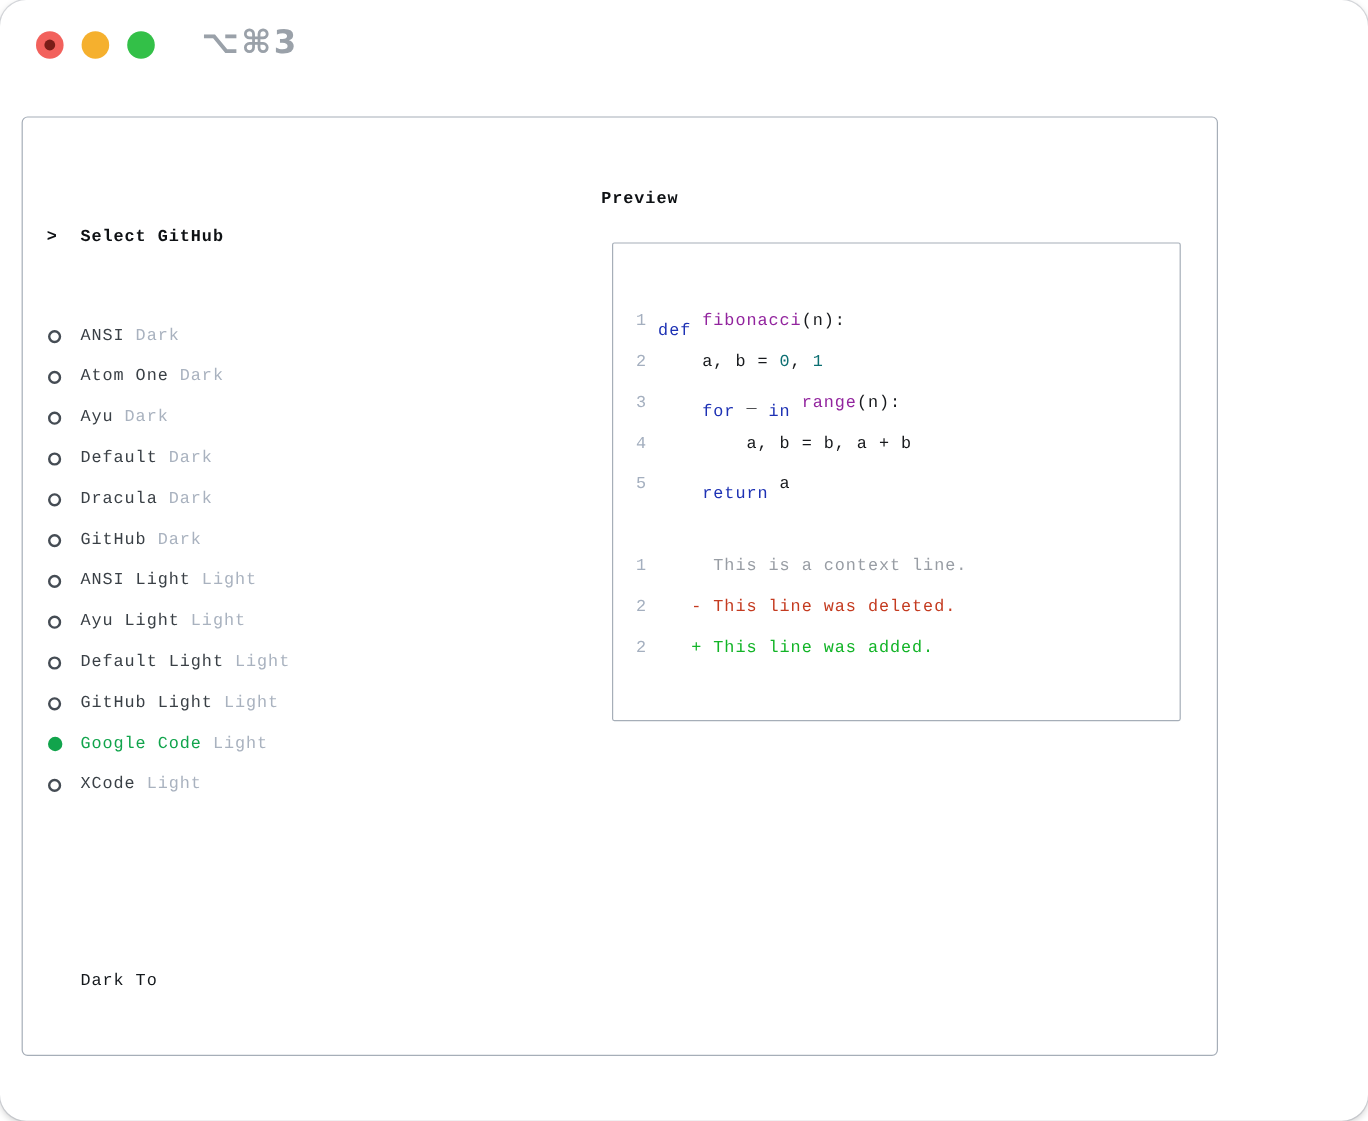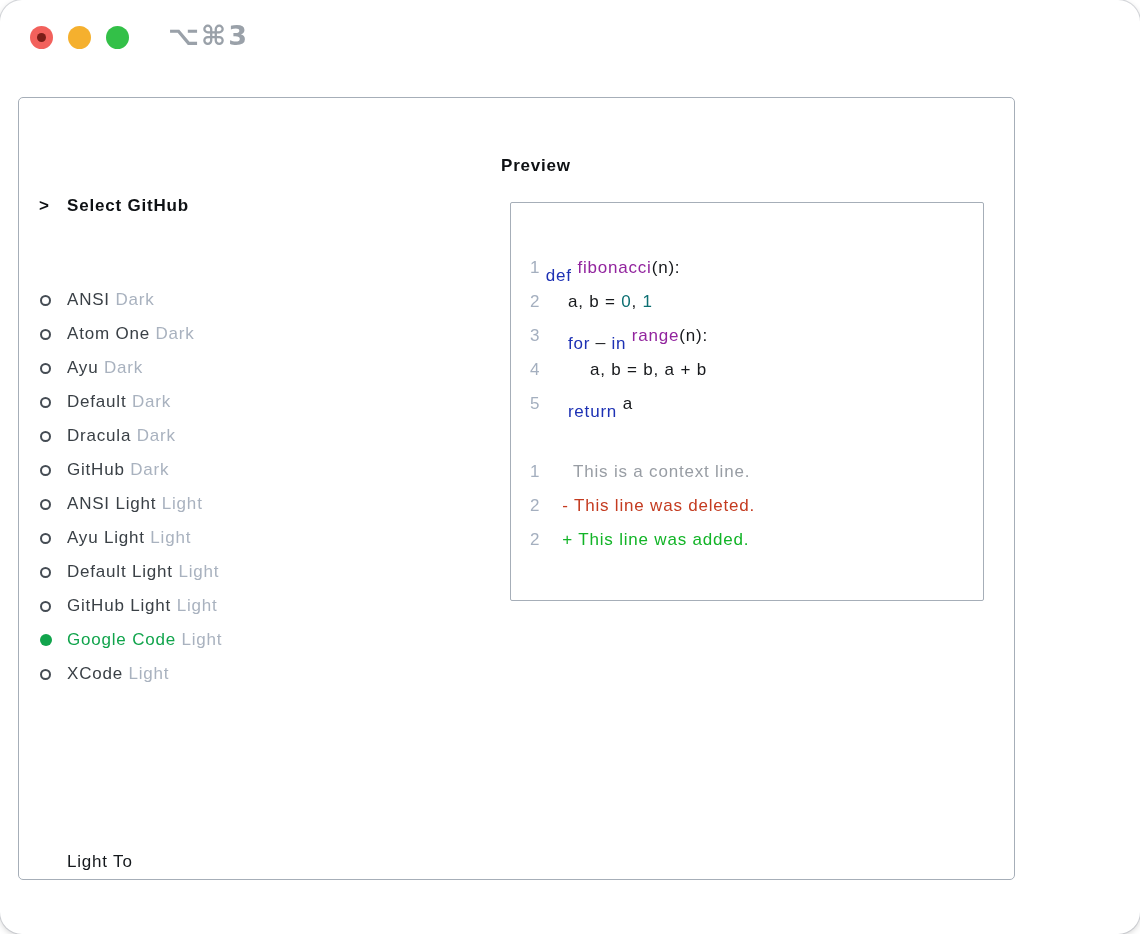--- a/index.html
+++ b/index.html
@@ -61,22 +61,22 @@
     position: absolute;
     left: 18px; top: 97px;
     width: 995px;
     height: 781px;
     border: 1.5px solid var(--border_gray);
     border-radius: 5px;
     background: #ffffff;
   }
   
   .mono {
-    font-family: Liberation Sans, sans-serif;
-    font-size: 17px;
+    font-family: Liberation Mono, monospace;
+    font-size: 14px;
     letter-spacing: 0.8px;
     white-space: pre;
   }
   
   .left-col {
     position: absolute;
     left: 20px;  
     top: 51px;   
     width: 440px;
   }
@@ -177,21 +177,21 @@
         <span class="bullet-cell prompt-caret">&gt;</span>
         <span class="header-label">Select GitHub</span>
       </div>
 
       <div id="theme-list"><div class="row"><span class="bullet-cell"><span class="circle"></span></span><span class="item-label">ANSI</span><span class="variant-label"> Dark</span></div><div class="row"><span class="bullet-cell"><span class="circle"></span></span><span class="item-label">Atom One</span><span class="variant-label"> Dark</span></div><div class="row"><span class="bullet-cell"><span class="circle"></span></span><span class="item-label">Ayu</span><span class="variant-label"> Dark</span></div><div class="row"><span class="bullet-cell"><span class="circle"></span></span><span class="item-label">Default</span><span class="variant-label"> Dark</span></div><div class="row"><span class="bullet-cell"><span class="circle"></span></span><span class="item-label">Dracula</span><span class="variant-label"> Dark</span></div><div class="row"><span class="bullet-cell"><span class="circle"></span></span><span class="item-label">GitHub</span><span class="variant-label"> Dark</span></div><div class="row"><span class="bullet-cell"><span class="circle"></span></span><span class="item-label">ANSI Light</span><span class="variant-label"> Light</span></div><div class="row"><span class="bullet-cell"><span class="circle"></span></span><span class="item-label">Ayu Light</span><span class="variant-label"> Light</span></div><div class="row"><span class="bullet-cell"><span class="circle"></span></span><span class="item-label">Default Light</span><span class="variant-label"> Light</span></div><div class="row"><span class="bullet-cell"><span class="circle"></span></span><span class="item-label">GitHub Light</span><span class="variant-label"> Light</span></div><div class="row"><span class="bullet-cell"><span class="circle sel"></span></span><span class="item-label sel">Google Code</span><span class="variant-label"> Light</span></div><div class="row"><span class="bullet-cell"><span class="circle"></span></span><span class="item-label">XCode</span><span class="variant-label"> Light</span></div></div>
 
       <div class="spacer"></div>
 
       <div class="row">
         <span class="bullet-cell"></span>
-        <span class="sub-header-label">Light To</span>
+        <span class="sub-header-label">Dark To</span>
       </div>
 
       
 
       
 
       
     </div>
 
     <div class="preview-header mono">Preview</div>

